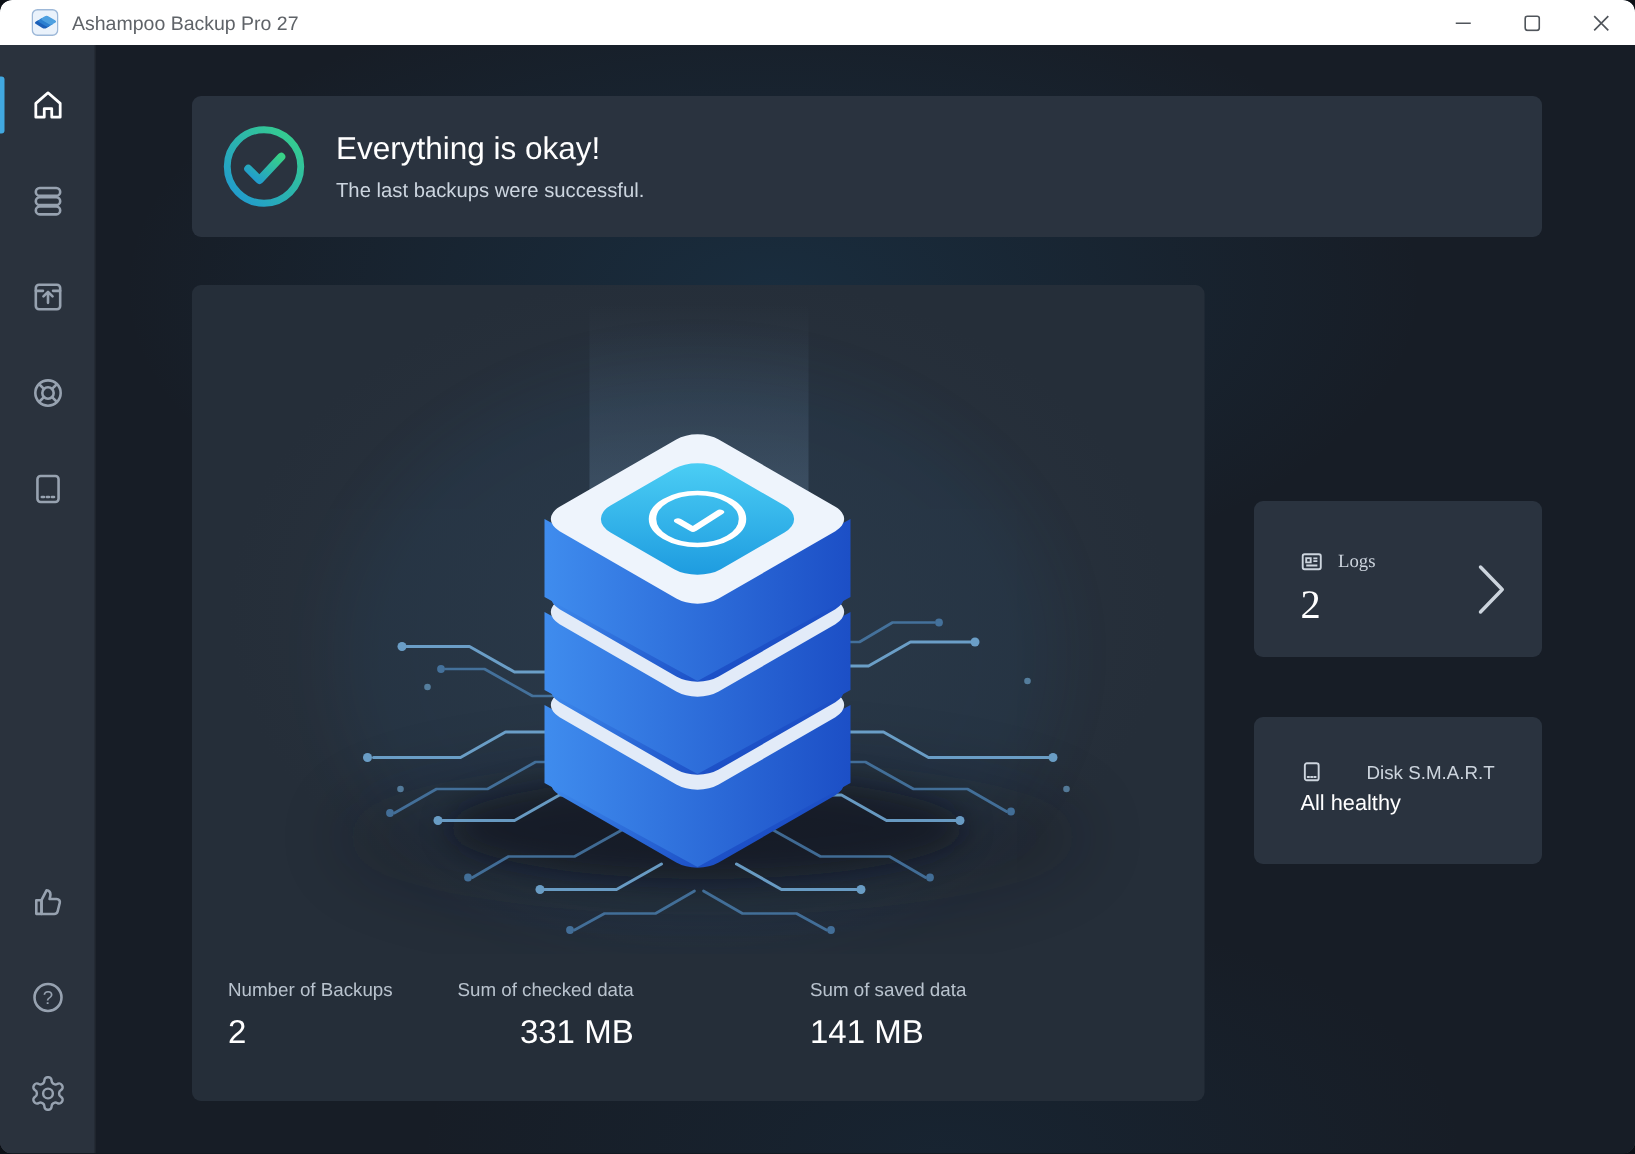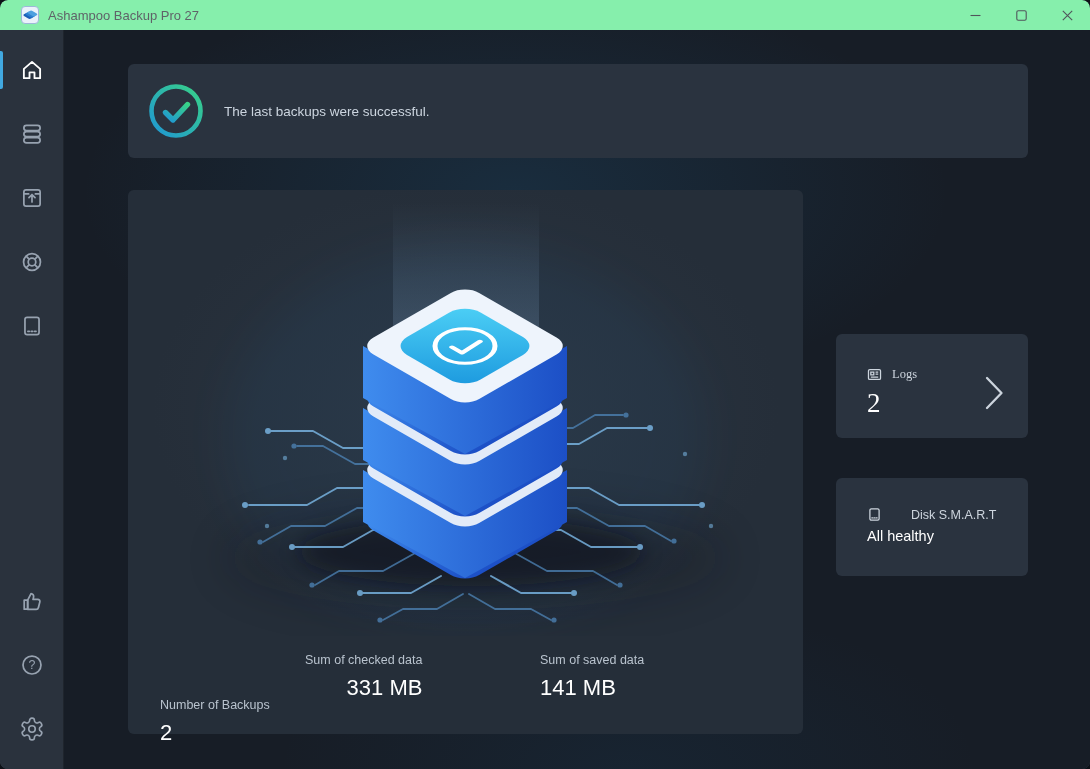--- a/index.html
+++ b/index.html
@@ -1,20 +1,20 @@
 <!DOCTYPE html>
 <html><head>
 <meta charset="utf-8">
 <style>
   html,body{margin:0;padding:0;background:#0d1117;}
   .window{position:relative;width:1090px;height:769px;overflow:hidden;border-radius:8px;
           background:#171d26;font-family:"Liberation Sans",sans-serif;
           box-shadow:inset 0 0 0 1px #3a4049;}
   
-  .titlebar{position:absolute;top:0;left:0;right:0;height:30px;background:#86efac;
+  .titlebar{position:absolute;top:0;left:0;right:0;height:30px;background:#ffffff;
             display:flex;align-items:center;border-radius:8px 8px 0 0;z-index:30;}
   .app-icon{margin-left:21px;width:18px;height:18px;flex:0 0 auto;}
   .app-title{margin-left:9px;font-size:13px;color:#5f6368;}
   .controls{margin-left:auto;display:flex;height:100%;}
   .ctrl-btn{width:46px;height:30px;display:flex;align-items:center;justify-content:center;
             color:#50555b;cursor:pointer;}
   
   .sidebar{position:absolute;left:0;top:30px;bottom:0;width:64px;background:#2a323d;
            display:flex;flex-direction:column;align-items:center;z-index:20;
            border-right:1px solid rgba(0,0,0,.25);box-sizing:border-box;}
@@ -36,21 +36,21 @@
           border-radius:6px;display:flex;align-items:center;z-index:5;}
   .banner-check{margin-left:20px;width:56px;height:56px;flex:0 0 auto;}
   .banner-texts{margin-left:20px;}
   .banner-title{font-size:21px;color:#ffffff;font-weight:500;margin-bottom:7px;}
   .banner-sub{font-size:13.5px;color:#ccd5df;}
   
   .panel{position:absolute;left:128px;top:190px;width:675px;height:544px;border-radius:6px;
          background:radial-gradient(58% 52% at 50% 40%, #2c3642 0%, #252e39 80%);z-index:5;}
   .illustration{position:absolute;left:17px;top:6px;}
   .stat{position:absolute;top:463px;}
-  .stat.s0{left:32px;margin-top:45px;} .stat.s1{left:177px;text-align:right;} .stat.s2{left:412px;}
+  .stat.s0{left:24px;} .stat.s1{left:177px;text-align:right;} .stat.s2{left:412px;}
   .stat-label{font-size:12.5px;color:#b9c3ce;margin-bottom:8px;}
   .stat-value{font-size:22px;color:#ffffff;}
   
   .card{position:absolute;left:836px;width:192px;background:#2a333f;border-radius:6px;
         cursor:pointer;z-index:5;}
   .card.c0{top:190px;height:110px;} .card.c1{top:334px;height:104px;font-family:Liberation Serif, serif;} .card.c2{top:478px;height:98px;}
   .card-head{position:absolute;left:30px;top:32px;display:flex;align-items:center;gap:9px;
              color:#cdd5de;font-size:12.5px;}
   .card.c2 .card-head{top:28px;gap:28px;}
   .card-value{position:absolute;left:31px;top:54px;font-size:27px;color:#ffffff;}
@@ -157,20 +157,21 @@
       <defs>
         <linearGradient id="ringGrad" x1="1" y1="0" x2="0" y2="1">
           <stop offset="0" stop-color="#38d287"></stop>
             <stop offset="1" stop-color="#1f96d4"></stop>
         </linearGradient>
       </defs>
       <circle cx="28" cy="28" r="24.5" fill="none" stroke="url(#ringGrad)" stroke-width="4.6"></circle>
       <path d="M17.5 29.5 L25 37 L39.5 21.5" fill="none" stroke="url(#ringGrad)" stroke-width="5.4" stroke-linecap="round" stroke-linejoin="round"></path>
     </svg>
     <div class="banner-texts">
+      <div class="banner-title">Everything is okay!</div>
       <div class="banner-sub">The last backups were successful.</div>
     </div>
   </div>
 
   <div class="panel">
     <svg class="illustration" width="640" height="440" viewBox="0 0 640 440">
       <defs>
         <linearGradient id="sideGrad" x1="0" y1="0" x2="1" y2="0">
           <stop offset="0" stop-color="#3f8cee"></stop>
             <stop offset="1" stop-color="#1c4fc6"></stop>

